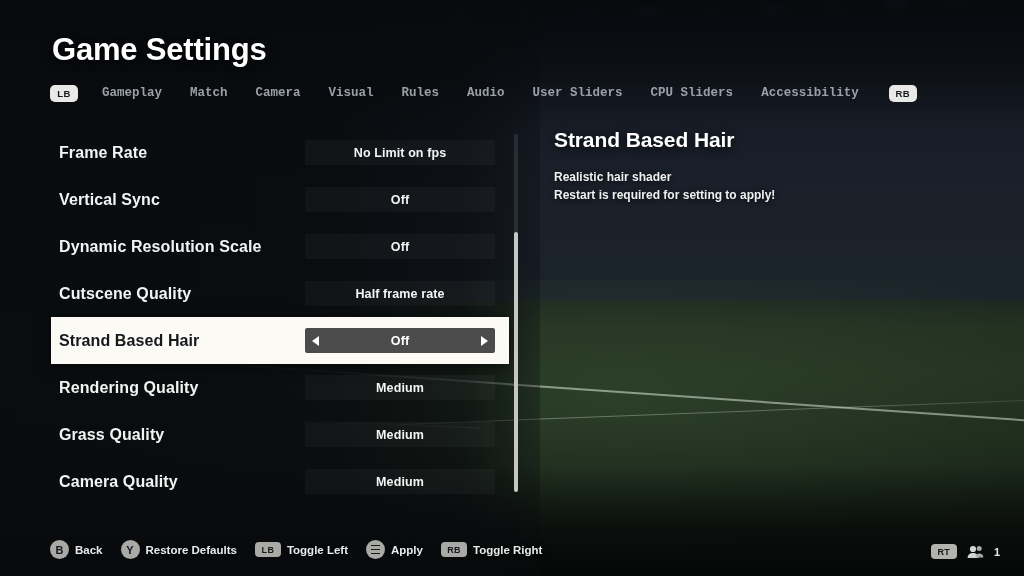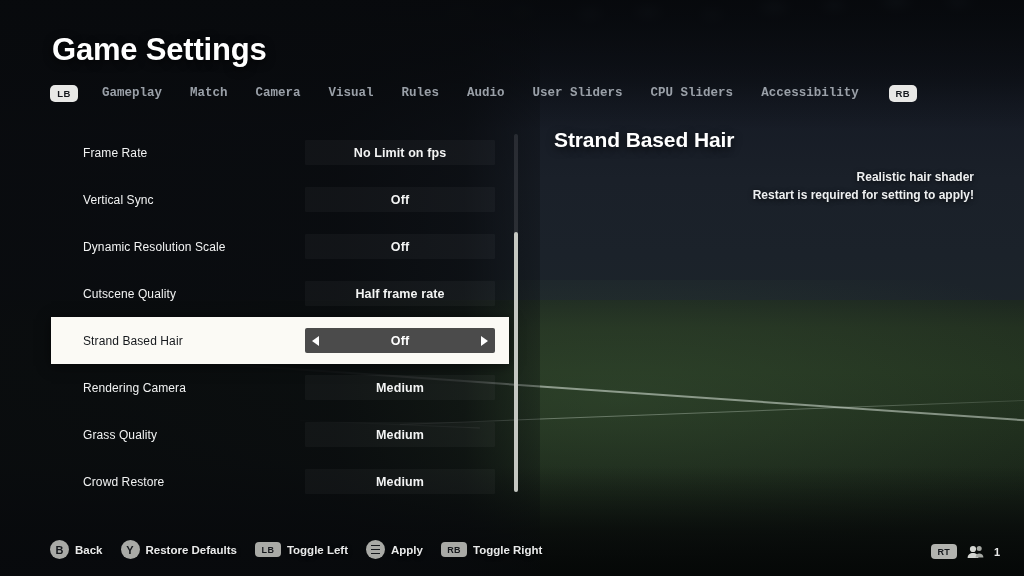--- a/index.html
+++ b/index.html
@@ -159,23 +159,23 @@
   }
   .row {
     position: relative;
     height: 47px;
     display: flex;
     align-items: center;
     cursor: pointer;
   }
   .row-label {
     position: absolute;
-    left: 32px;
-    font-size: 12px;
-    font-weight: normal;
+    left: 8px;
+    font-size: 16px;
+    font-weight: bold;
     color: #f2f3f3;
     letter-spacing: 0.1px;
   }
   .row-value-wrap {
     position: absolute;
     left: 254px;
     width: 190px;
     height: 25px;
     display: flex;
     align-items: center;
@@ -244,21 +244,21 @@
     left: 554px; top: 128px;
     width: 420px;
   }
   .detail-title {
     font-size: 21px;
     font-weight: bold;
     color: #ffffff;
     letter-spacing: -0.1px;
     text-shadow: 0 2px 8px rgba(0,0,0,0.7);
   }
-  .detail-lines { margin-top: 16px; text-align: right; }
+  .detail-lines { margin-top: 16px; }
   .detail-line {
     font-size: 12px;
     font-weight: bold;
     color: #eef0f1;
     line-height: 18px;
     text-shadow: 0 1px 5px rgba(0,0,0,0.7);
   }
 
   
   .hintbar {
@@ -402,35 +402,35 @@
     <div class="row selected">
       <span class="row-label">Strand Based Hair</span>
       <span class="row-value-wrap">
         <span class="arrow arrow-left"></span>
         <span class="row-value">Off</span>
         <span class="arrow arrow-right"></span>
       </span>
     </div>
 
     <div class="row">
-      <span class="row-label">Rendering Camera</span>
+      <span class="row-label">Rendering Quality</span>
       <span class="row-value-wrap">
         <span class="row-value">Medium</span>
       </span>
     </div>
 
     <div class="row">
       <span class="row-label">Grass Quality</span>
       <span class="row-value-wrap">
         <span class="row-value">Medium</span>
       </span>
     </div>
 
     <div class="row">
-      <span class="row-label">Crowd Restore</span>
+      <span class="row-label">Camera Quality</span>
       <span class="row-value-wrap">
         <span class="row-value">Medium</span>
       </span>
     </div>
 
   </div>
 
   <div class="scrollbar">
     <div class="scrollbar-thumb"></div>
   </div>

